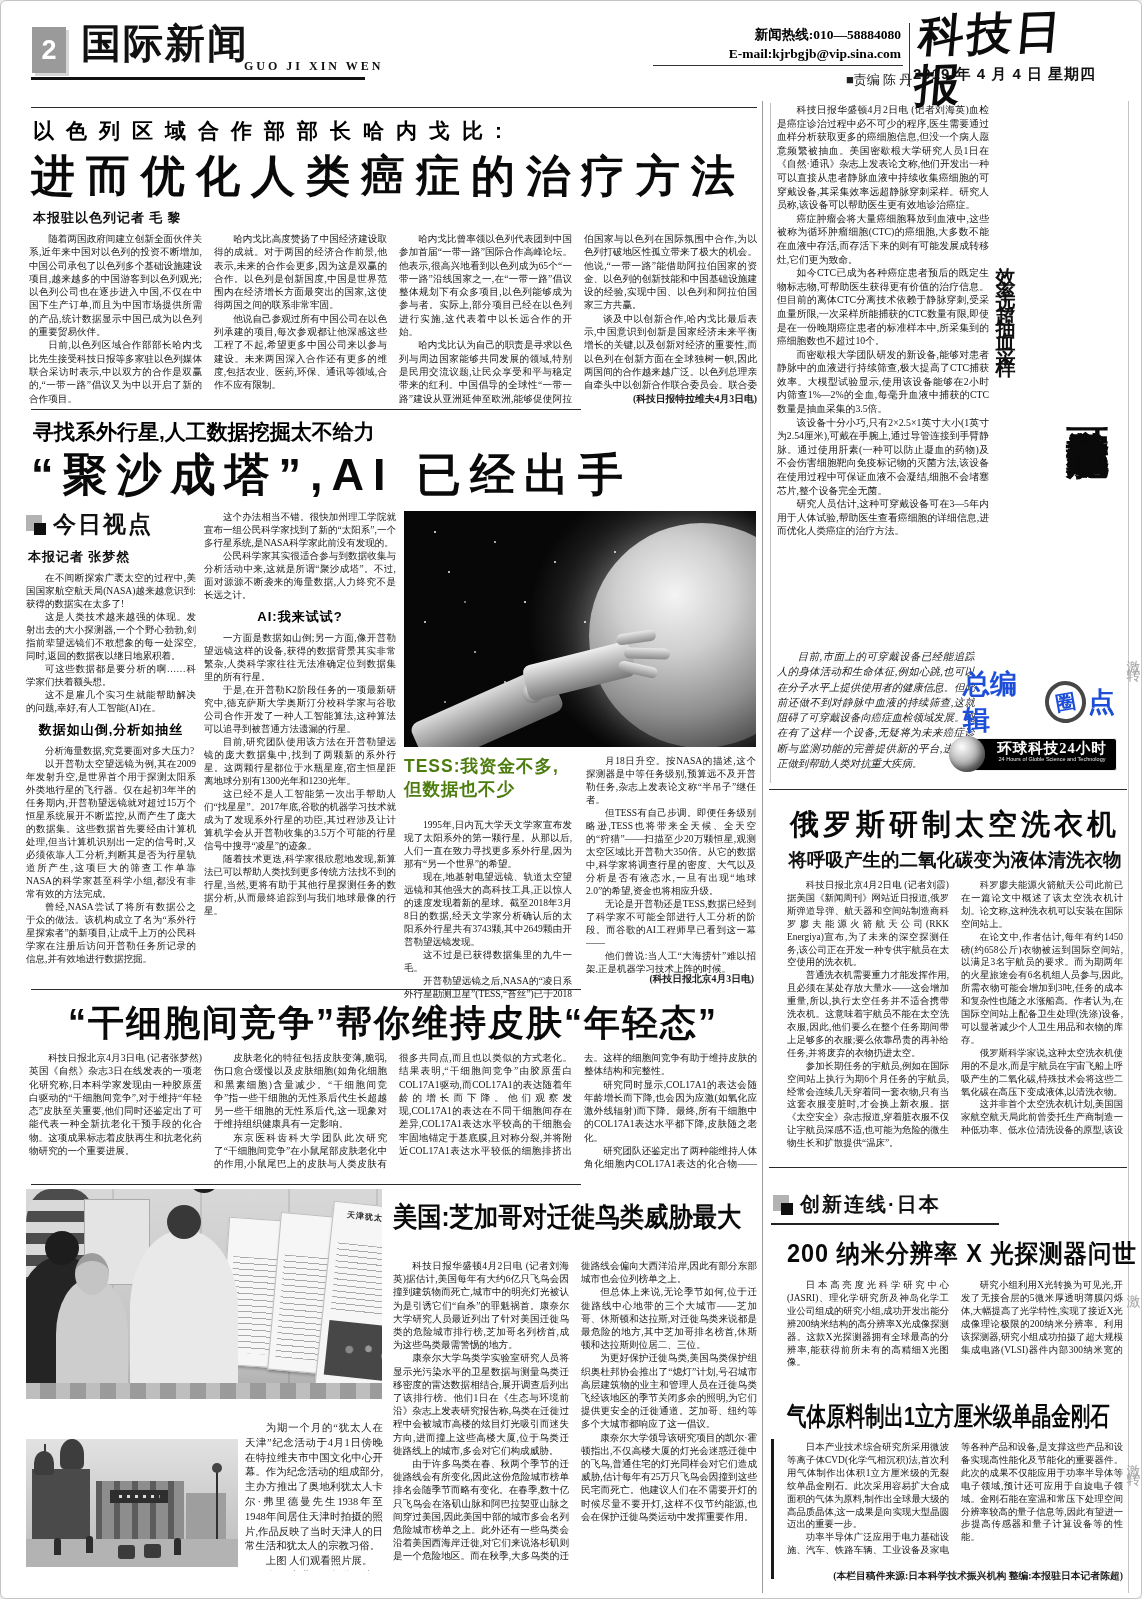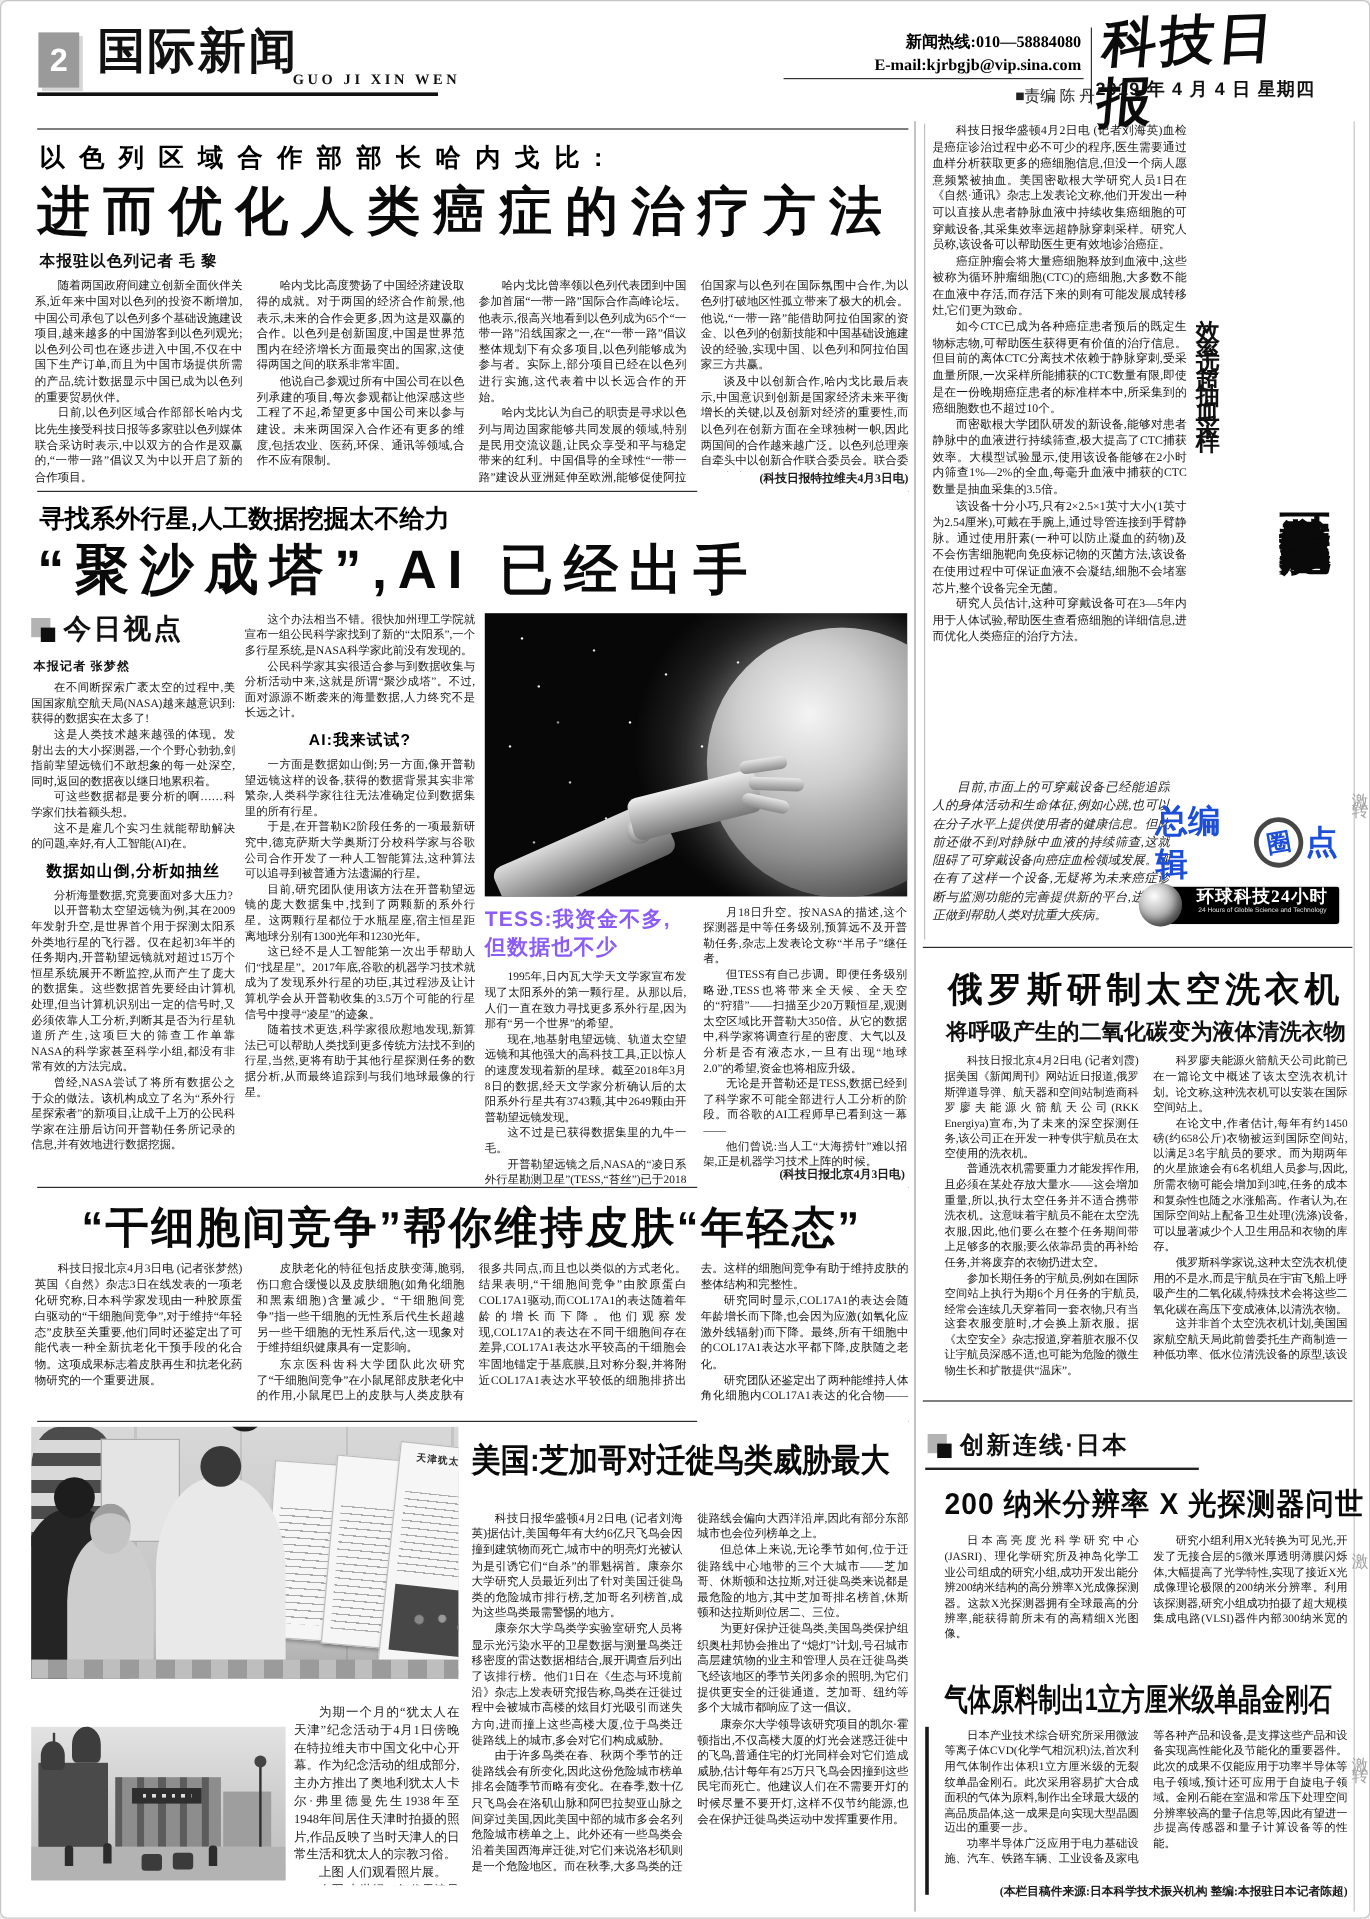--- a/index.html
+++ b/index.html
@@ -63,21 +63,21 @@
     background:linear-gradient(180deg,#dcdcdc,#5f5f5f);transform:rotate(-24deg)}
   .ps-seg2{position:absolute;left:120px;bottom:58px;width:110px;height:36px;border-radius:8px;
     background:linear-gradient(180deg,#efefef,#777);transform:rotate(-14deg)}
   .ps-joint{position:absolute;left:118px;bottom:44px;width:22px;height:22px;border-radius:50%;
     background:radial-gradient(circle at 35% 30%,#eee,#555)}
   .ps-f1,.ps-f2,.ps-f3{position:absolute;border-radius:6px;background:linear-gradient(180deg,#e8e8e8,#8a8a8a)}
   .ps-f1{left:212px;bottom:104px;width:40px;height:11px;transform:rotate(-8deg)}
   .ps-f2{left:220px;bottom:88px;width:46px;height:11px;transform:rotate(2deg)}
   .ps-f3{left:214px;bottom:72px;width:40px;height:11px;transform:rotate(12deg)}
 
-  .tess-heading{font:bold 17.5px/1.3 var(--sans);color:#8b5cf6;margin-bottom:8px;letter-spacing:1px}
+  .tess-heading{font:bold 17.5px/1.3 var(--sans);color:#4d7c0f;margin-bottom:18px;letter-spacing:1px}
 
   
   .v-headline{position:absolute;left:1032px;top:112px;width:76px;height:590px;
     writing-mode:vertical-rl;text-orientation:upright;font:900 36px var(--sans);
     letter-spacing:1px;color:#0a0a0a;text-align:center;transform:scaleX(1.18);transform-origin:center}
   .v-subtitle{position:absolute;left:992px;top:250px;height:300px;writing-mode:vertical-rl;
     text-orientation:upright;font:bold 20px var(--serif);letter-spacing:13px;color:#111}
   .commentary{font:italic 10.4px/15.3px var(--serif);text-align:justify;color:#222;overflow:hidden}
   .commentary .para{text-indent:2em}
 
@@ -225,21 +225,21 @@
   <div class="abs" style="left:30px;top:444px;font:900 45px var(--sans);letter-spacing:9px;color:#0a0a0a;white-space:nowrap">“聚沙成塔”,AI 已经出手</div>
 
   <div class="abs" style="left:25px;top:508px;width:170px">
     <div class="badge-row">
       <span class="sq-icon">
           <span class="sq-a"></span>
           <span class="sq-b"></span>
         </span>
       <span class="badge-label">今日视点</span>
     </div>
-    <div class="byline" style="margin:8px 0 6px 2px;font-size:10px">本报记者 张梦然</div>
+    <div class="byline" style="margin:8px 0 6px 2px;font-size:13px">本报记者 张梦然</div>
     <div class="body-text" style="width:170px;height:420px;font-size:9.5px;line-height:13px">
         <p class="para">在不间断探索广袤太空的过程中,美国国家航空航天局(NASA)越来越意识到:获得的数据实在太多了!</p>
         <p class="para">这是人类技术越来越强的体现。发射出去的大小探测器,一个个野心勃勃,剑指前辈望远镜们不敢想象的每一处深空,同时,返回的数据夜以继日地累积着。</p>
         <p class="para">可这些数据都是要分析的啊……科学家们扶着额头想。</p>
         <p class="para">这不是雇几个实习生就能帮助解决的问题,幸好,有人工智能(AI)在。</p>
         <p class="para subhead">数据如山倒,分析如抽丝</p>
         <p class="para">分析海量数据,究竟要面对多大压力?</p>
         <p class="para">以开普勒太空望远镜为例,其在2009年发射升空,是世界首个用于探测太阳系外类地行星的飞行器。仅在起初3年半的任务期内,开普勒望远镜就对超过15万个恒星系统展开不断监控,从而产生了庞大的数据集。这些数据首先要经由计算机处理,但当计算机识别出一定的信号时,又必须依靠人工分析,判断其是否为行星轨道所产生,这项巨大的筛查工作单靠NASA的科学家甚至科学小组,都没有非常有效的方法完成。</p>
         <p class="para">曾经,NASA尝试了将所有数据公之于众的做法。该机构成立了名为“系外行星探索者”的新项目,让成千上万的公民科学家在注册后访问开普勒任务所记录的信息,并有效地进行数据挖掘。</p>
       </div>

